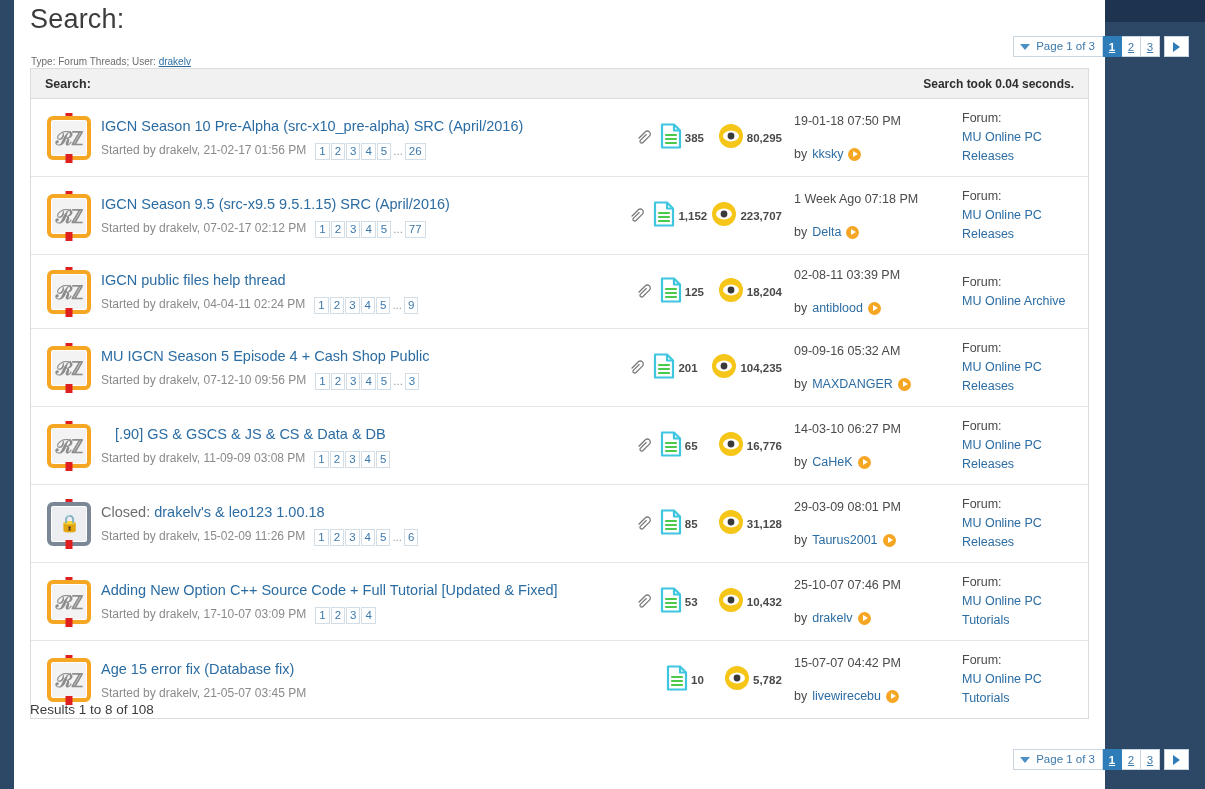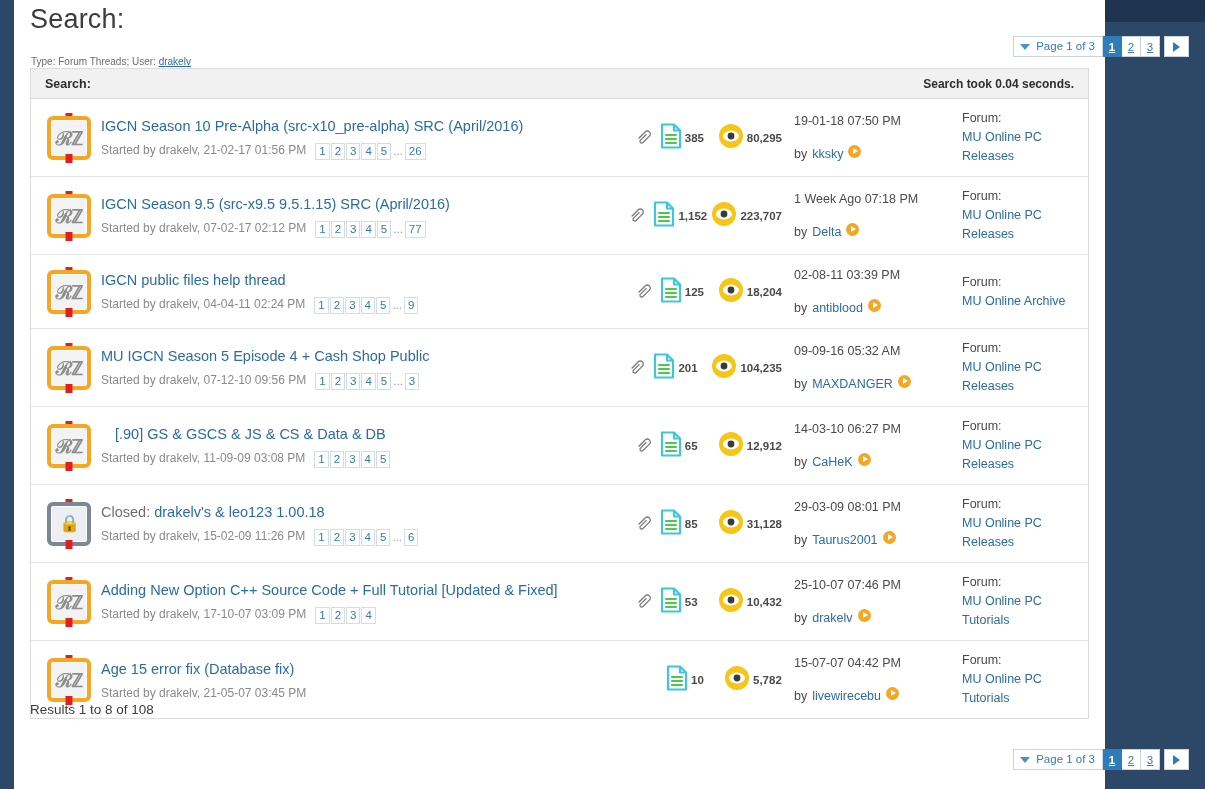--- a/index.html
+++ b/index.html
@@ -88,21 +88,21 @@
   }
   .minipages .dots { color: #9a9a9a; font-size: 11.5px; padding: 0 1px; }
 
   
   .clip { flex: 0 0 34px; display: flex; align-items: center; justify-content: center; color: #7a7a7a; }
   .clip svg { display: block; }
   .stat { flex: 0 0 58px; display: flex; flex-direction: row; align-items: center; gap: 3px; }
   .stat .num { font-size: 11.5px; font-weight: 700; color: #4a4a4a; }
 
   .lastpost { flex: 0 0 170px; padding-left: 12px; font-size: 12.5px; color: #4a4a4a; line-height: 19px; }
-  .lastpost .by { margin-top: 14px; display: flex; align-items: flex-start; gap: 5px; }
+  .lastpost .by { margin-top: 14px; display: flex; align-items: center; gap: 5px; }
   .lastpost .by a { color: #2b6ca3; }
   .gobtn { width: 13px; height: 13px; border-radius: 50%; background: #f5a623; display: inline-flex; align-items: center; justify-content: center; }
   .gobtn .tri { width: 0; height: 0; border-top: 3px solid transparent; border-bottom: 3px solid transparent; border-left: 5px solid #fff; margin-left: 2px; }
 
   .forumcol { flex: 0 0 130px; padding-left: 10px; font-size: 12.5px; line-height: 19px; color: #4a4a4a; }
   .forumcol a { color: #2b6ca3; }
 
   .results-count { position: absolute; left: 30px; font-size: 13.5px; color: #3c3c3c; }
   .pag-bottom { position: absolute; right: 16px; }
 </style>
@@ -428,21 +428,21 @@
                 </g>
               </svg></span>
             <span class="num">65</span>
           </div>
           <div class="stat">
             <span><svg width="26" height="26" viewBox="0 0 26 26">
                 <circle cx="13" cy="13" r="12" fill="#f5c518"></circle>
                 <ellipse cx="13" cy="13" rx="8" ry="5.4" fill="#fff"></ellipse>
                 <circle cx="13" cy="13" r="3.4" fill="#3a3a3a"></circle>
               </svg></span>
-            <span class="num">12,912</span>
+            <span class="num">16,776</span>
           </div>
           <div class="lastpost">
             <div>14-03-10 06:27 PM</div>
             <div class="by">
               <span>by</span>
               <a href="#" style="text-decoration:none">CaHeK</a>
               <span class="gobtn">
                 <span class="tri"></span>
               </span>
             </div>

